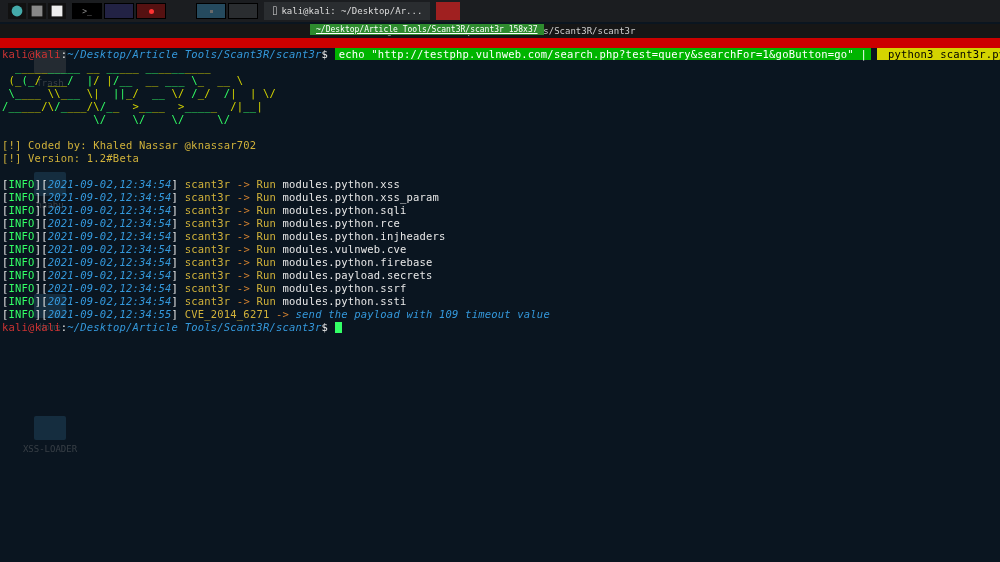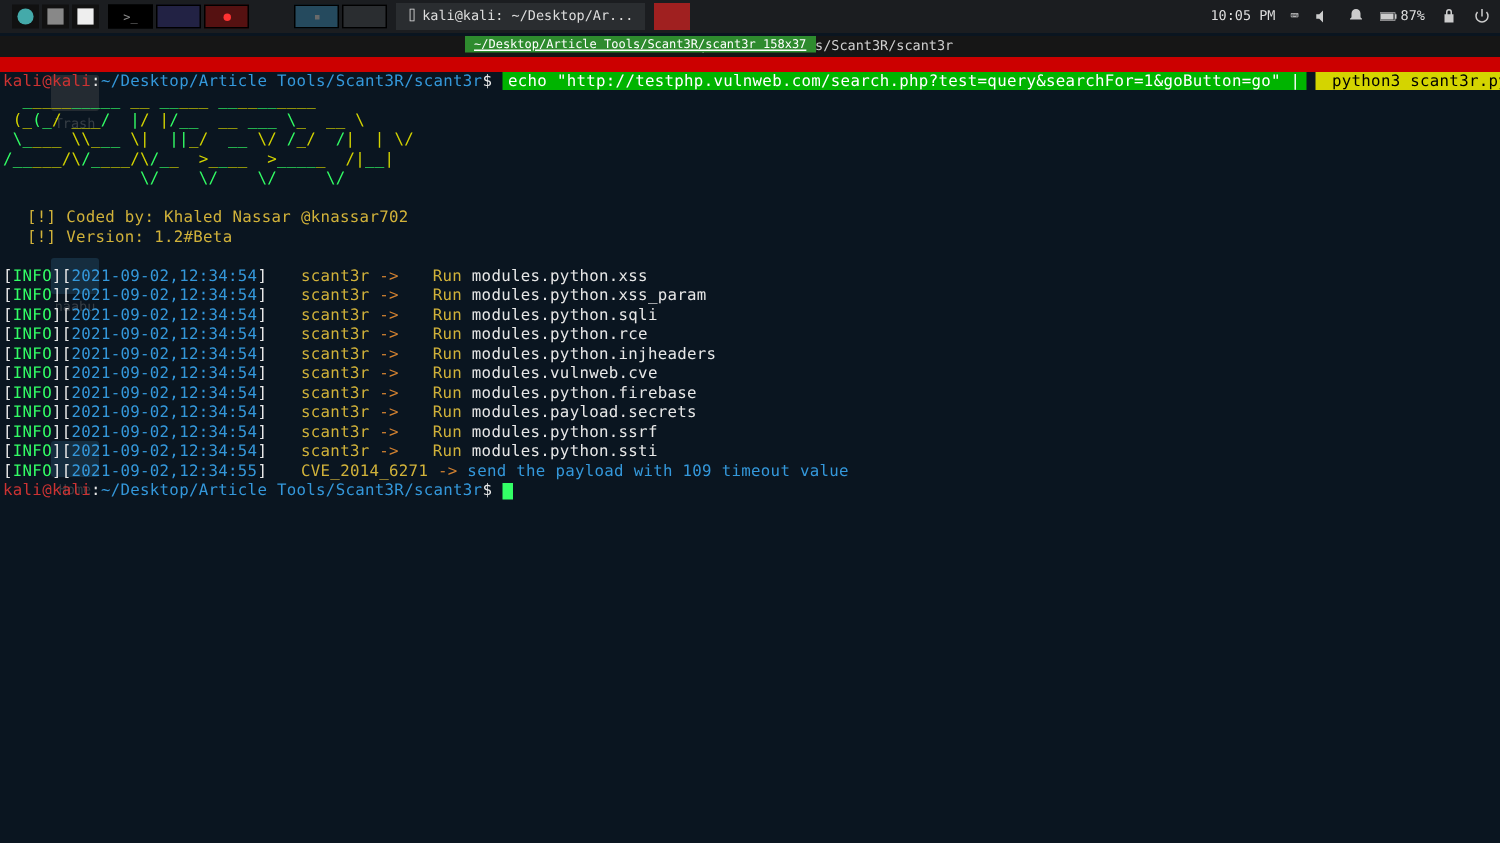--- a/index.html
+++ b/index.html
@@ -67,22 +67,22 @@
     padding: 0 2px;
     font-size: 10.5px;
     line-height: 13px;
     white-space: pre;
     letter-spacing: 0.2px;
   }
 
   
   .c-red    { color: #cc3333; }
   .c-green  { color: #33ff66; }
-  .c-blue   { color: #3498db; }
-  .c-yellow { color: #d1b23a; margin-left: 16px; }
+  .c-blue   { color: #3498db; font-style: italic; }
+  .c-yellow { color: #d1b23a; }
   .c-white  { color: #e8e8e8; }
   .c-orange { color: #d08030; }
 
   .hl-green { background: #00b400; color: #fff; padding: 0 4px; }
   .hl-yellow { background: #d4d400; color: #000; padding: 0 4px; }
 
   
   .desktop-icons {
     position: absolute; left: 20px; top: 50px;
     display: flex; flex-direction: column; gap: 84px;
@@ -132,58 +132,38 @@
         <span class="sq"></span>
       </div>
     <div class="ws-box"></div>
   </div>
   <div class="task-item">
     <span style="margin-right:4px">⌷</span>
     <span>kali@kali: ~/Desktop/Ar...</span>
   </div>
   <div class="task-item red"></div>
 
-  <div class="sys">
-    <span>10:05 PM</span>
-    <span>⌨</span>
-    <svg viewBox="0 0 24 24" fill="#ccc">
-        <path d="M3 9v6h4l5 5V4L7 9H3z"></path>
-      </svg>
-    <svg viewBox="0 0 24 24" fill="#ccc">
-        <path d="M12 2a6 6 0 0 0-6 6v5l-2 2v1h16v-1l-2-2V8a6 6 0 0 0-6-6z"></path>
-      </svg>
-    <span style="display:flex;align-items:center;gap:2px">
-      <svg viewBox="0 0 24 12" width="16" height="10" fill="#ccc">
-          <rect x="0" y="1" width="20" height="10" stroke="#ccc" fill="none"></rect>
-          <rect x="1" y="2" width="17" height="8"></rect>
-          <rect x="20" y="3" width="2" height="6"></rect>
-        </svg>
-      <span>87%</span>
-    </span>
-    <svg viewBox="0 0 24 24" fill="#ccc">
-        <path d="M12 2a4 4 0 0 0-4 4v3H6v11h12V9h-2V6a4 4 0 0 0-4-4zm-2 4a2 2 0 1 1 4 0v3h-4V6z"></path>
-      </svg>
-    <svg viewBox="0 0 24 24" fill="#ccc">
-        <path d="M12 2v10M6 6a8 8 0 1 0 12 0" stroke="#ccc" stroke-width="2" fill="none"></path>
-      </svg>
-  </div>
 </div>
 
 <div class="desktop-icons">
   <div class="dicon">
       <div class="dfolder" style="background:#555"></div>
       <span>Trash</span>
     </div>
   <div class="dicon">
       <div class="dfolder"></div>
       <span>naabu</span>
     </div>
   <div class="dicon">
       <div class="dfolder"></div>
       <span>Home</span>
+    </div>
+  <div class="dicon">
+      <div class="dfolder"></div>
+      <span>XSS-LOADER</span>
     </div>
 </div>
 
 <div class="term">
   <div class="term-title">kali@kali: ~/Desktop/Article Tools/Scant3R/scant3r</div>
   <div class="red-bar">
     <div class="green-tab">~/Desktop/Article Tools/Scant3R/scant3r 158x37</div>
   </div>
   <div class="term-body"><span class="c-red">kali</span><span class="c-red">@</span><span class="c-red">kali</span><span class="c-white">:</span><span class="c-blue">~/Desktop/Article Tools/Scant3R/scant3r</span><span class="c-white">$</span> <span class="hl-green"><span>echo</span> <span>"http://testphp.vulnweb.com/search.php?test=query&amp;searchFor=1&amp;goButton=go"</span> <span>|</span></span> <span class="hl-yellow"> python3 scant3r.py </span>
 <span class="ascii">  <span class="g">_</span>____<span class="g">_____</span> __ <span class="g">__</span>___ <span class="g">__</span>__<span class="g">__</span>____

